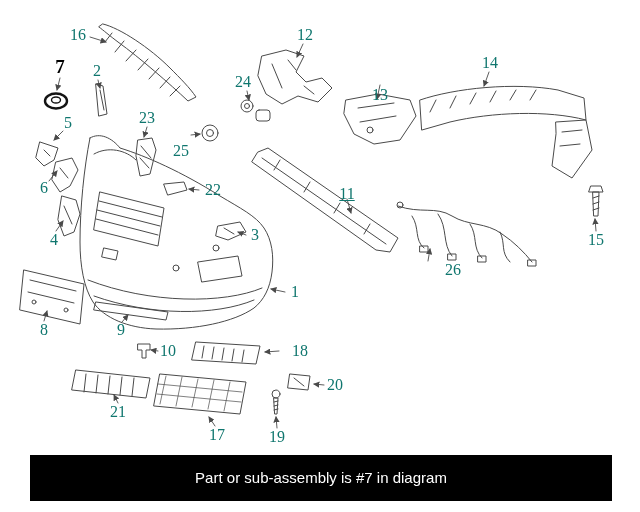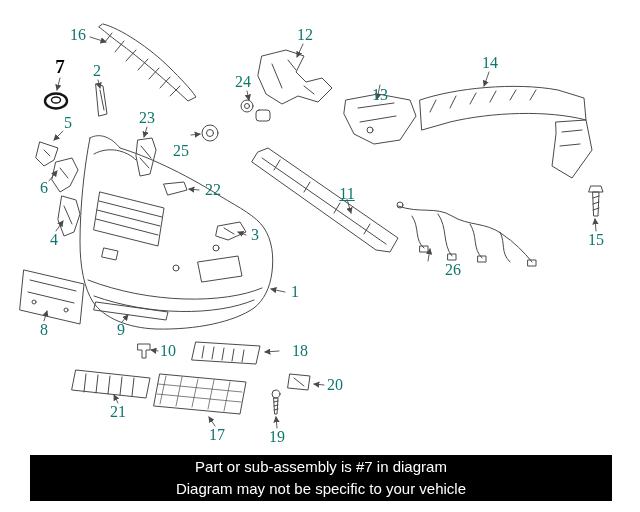--- a/index.html
+++ b/index.html
@@ -307,16 +307,15 @@
       <div class="callout" style="left: 168px; top: 351px;">10</div>
       <div class="callout" style="left: 290px; top: 351px; margin-left: 10px;">18</div>
       <div class="callout" style="left: 118px; top: 412px;">21</div>
       <div class="callout" style="left: 217px; top: 435px;">17</div>
       <div class="callout" style="left: 335px; top: 385px;">20</div>
       <div class="callout" style="left: 277px; top: 437px;">19</div>
     </div>
 
   <div class="banner" style="background: #000000; color: rgb(255, 255, 255);">
     <div class="banner-line">Part or sub-assembly is #7 in diagram</div>
-    <div class="banner-line">Diagram may not be specific to your vehicle</div>
   </div>
 
 </div>
 
 </body></html>

